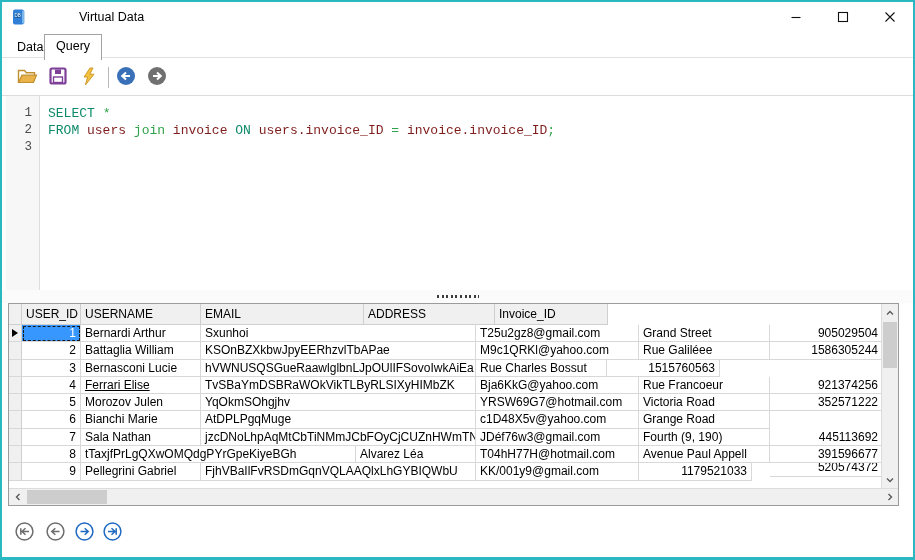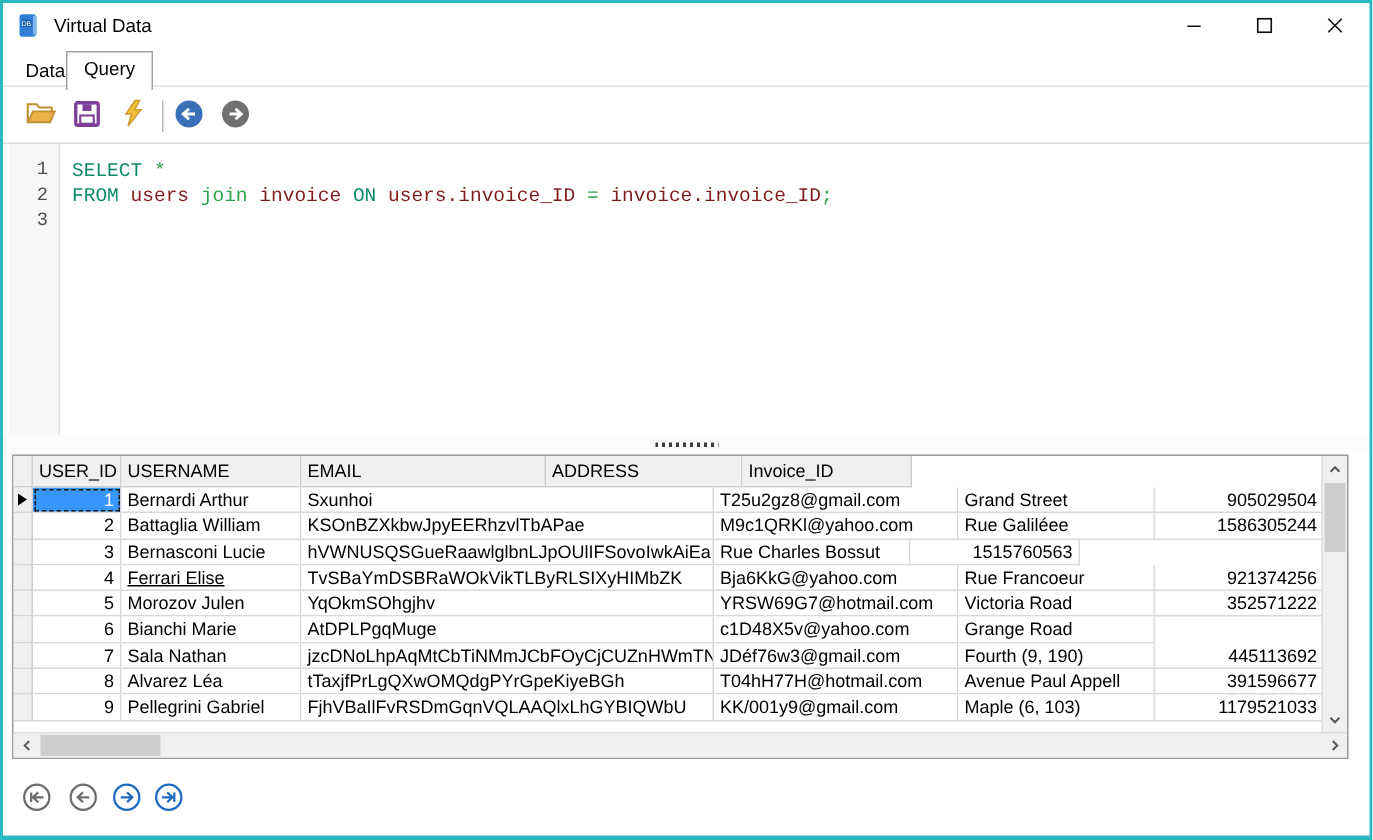--- a/index.html
+++ b/index.html
@@ -2,21 +2,21 @@
 <html style="--frame: #2bb9c1; --sel: #3797ff; --kw: #0d8a6b; --op: #2fa34a; --pg-on: #1e6ac1; --pg-off: #6d6d6d;"><head>
 <meta charset="utf-8">
 <style>
   html,body{margin:0;padding:0;background:#e8e8e8;}
   .window{position:relative;width:915px;height:560px;background:#fff;overflow:hidden;
           font-family:"Liberation Sans",sans-serif;color:#000;}
   .frame{position:absolute;inset:0;border:2px solid var(--frame,#2bb9c1);border-bottom-width:3px;
          pointer-events:none;z-index:60;}
   
   .titlebar{position:absolute;left:2px;top:2px;right:2px;height:30px;background:#fff;
-            display:flex;align-items:center;}
+            display:flex;align-items:center;gap:43px;}
   .appicon{margin-left:8px;width:18px;height:18px;flex:0 0 auto;}
   .title{margin-left:8px;font-size:12.5px;}
   .winctrls{position:absolute;right:8px;top:0;height:30px;display:flex;gap:17px;}
   .wbtn{width:30px;height:30px;display:flex;align-items:center;justify-content:center;cursor:default;}
   
   .tabstrip{position:absolute;left:2px;top:32px;right:2px;height:26px;background:#fff;}
   .tabstrip .baseline{position:absolute;left:0;right:0;bottom:0;height:1px;background:#e2e2e2;}
   .tab{position:absolute;top:5px;height:21px;line-height:21px;padding:0 11px;font-size:12.5px;}
   .tab.plain{left:4px;}
   .tab.selected{left:42px;top:2px;height:25px;line-height:23px;background:#fff;
@@ -247,33 +247,32 @@
           <div class="cell al-r" style="width: 59px;">7</div>
           <div class="cell" style="width: 120px;">Sala Nathan</div>
           <div class="cell" style="width: 275px;">jzcDNoLhpAqMtCbTiNMmJCbFOyCjCUZnHWmTNsW</div>
           <div class="cell" style="width: 163px;">JDéf76w3@gmail.com</div>
           <div class="cell" style="width: 131px;">Fourth (9, 190)</div>
           <div class="cell al-r" style="width: 113px;">445113692</div>
         </div>
         <div class="grow">
           <div class="rowhdr"></div>
           <div class="cell al-r" style="width: 59px;">8</div>
+          <div class="cell" style="width: 275px;">tTaxjfPrLgQXwOMQdgPYrGpeKiyeBGh</div>
           <div class="cell" style="width: 120px;">Alvarez Léa</div>
-          <div class="cell" style="width: 275px;">tTaxjfPrLgQXwOMQdgPYrGpeKiyeBGh</div>
           <div class="cell" style="width: 163px;">T04hH77H@hotmail.com</div>
           <div class="cell" style="width: 131px;">Avenue Paul Appell</div>
           <div class="cell al-r" style="width: 113px;">391596677</div>
         </div>
         <div class="grow">
           <div class="rowhdr"></div>
           <div class="cell al-r" style="width: 59px;">9</div>
           <div class="cell" style="width: 120px;">Pellegrini Gabriel</div>
           <div class="cell" style="width: 275px;">FjhVBaIlFvRSDmGqnVQLAAQlxLhGYBIQWbU</div>
           <div class="cell" style="width: 163px;">KK/001y9@gmail.com</div>
-          <div class="cell" style="width: 131px;">Maple (6, 103)</div>
           <div class="cell al-r" style="width: 113px;">1179521033</div>
         </div>
       </div>
     <div class="vscroll">
       <span class="sbtn up">
         <svg width="10" height="10" viewBox="0 0 10 10">
             <path d="M2 6.5 L5 3.5 L8 6.5" stroke="#5a5a5a" stroke-width="1.4" fill="none"></path>
           </svg>
       </span>
       <span class="thumb"></span>

